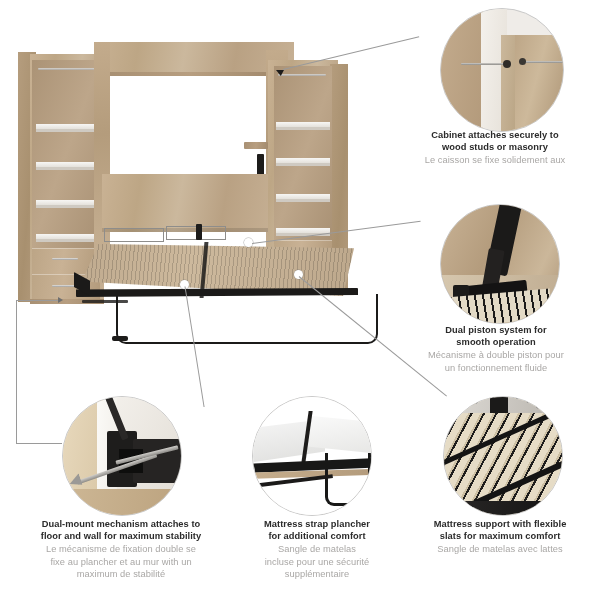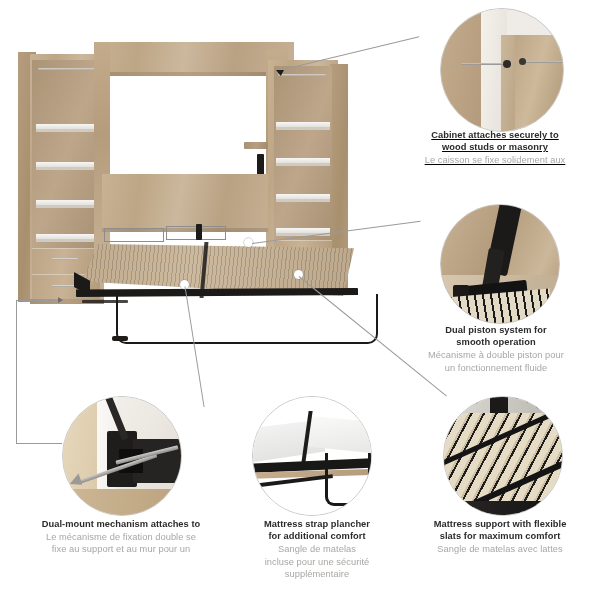--- a/index.html
+++ b/index.html
@@ -243,21 +243,21 @@
            background:linear-gradient(95deg,#cbb89c,#b9a484);"></div>
       <div class="ph" style="left:74px;top:26px;width:48px;height:96px;
            background:linear-gradient(105deg,#bda687 0%,#cdb99b 45%,#ad9576 100%);"></div>
       <div class="screw" style="left:20px;top:54px;width:50px;height:2.4px;"></div>
       <div class="ph" style="left:62px;top:51px;width:8px;height:8px;border-radius:50%;background:#2e2b28;"></div>
       <div class="screw" style="left:82px;top:52px;width:42px;height:2.2px;"></div>
       <div class="ph" style="left:78px;top:49px;width:7px;height:7px;border-radius:50%;background:#3a3733;"></div>
     </div>
   </div>
 
-  <div class="caption" style="left:390px;top:129px;width:210px;text-decoration:underline;">
+  <div class="caption" style="left:390px;top:129px;width:210px;">
     <div class="cap-en">Cabinet attaches securely to</div>
     <div class="cap-en">wood studs or masonry</div>
     <div class="cap-fr">Le caisson se fixe solidement aux</div>
   </div>
 
   <div class="circle" style="left:440px;top:204px;width:118px;height:118px;">
     <div class="inner">
       <div class="ph" style="left:0;top:0;width:118px;height:118px;
            background:linear-gradient(115deg,#c8b295 0%,#b49c7d 40%,#cbb79a 75%,#ac9476 100%);"></div>
       <div class="ph" style="left:0;top:70px;width:118px;height:48px;
@@ -307,22 +307,24 @@
            transform:rotate(-19deg);"></div>
       <div class="ph" style="left:6px;top:78px;width:12px;height:12px;background:#9b9996;
            clip-path:polygon(100% 0,100% 100%,0 60%);transform:rotate(-19deg);"></div>
       <div class="screw" style="left:52px;top:56px;width:64px;height:4px;
            transform:rotate(-14deg);"></div>
     </div>
   </div>
 
   <div class="caption" style="left:5px;top:518px;width:232px;">
     <div class="cap-en">Dual-mount mechanism attaches to</div>
+    <div class="cap-en">floor and wall for maximum stability</div>
     <div class="cap-fr">Le mécanisme de fixation double se</div>
-    <div class="cap-fr">fixe au support et au mur pour un</div>
+    <div class="cap-fr">fixe au plancher et au mur with un</div>
+    <div class="cap-fr">maximum de stabilité</div>
   </div>
 
   <div class="circle" style="left:252px;top:396px;width:118px;height:118px;">
     <div class="inner">
       <div class="ph" style="left:0;top:0;width:118px;height:118px;background:#ffffff;"></div>
 
       <div class="ph" style="left:-6px;top:22px;width:78px;height:44px;
            background:linear-gradient(170deg,#f6f6f6,#dededc);
            clip-path:polygon(0 22%,100% 0,100% 74%,0 100%);"></div>
       <div class="ph" style="left:54px;top:16px;width:68px;height:42px;

